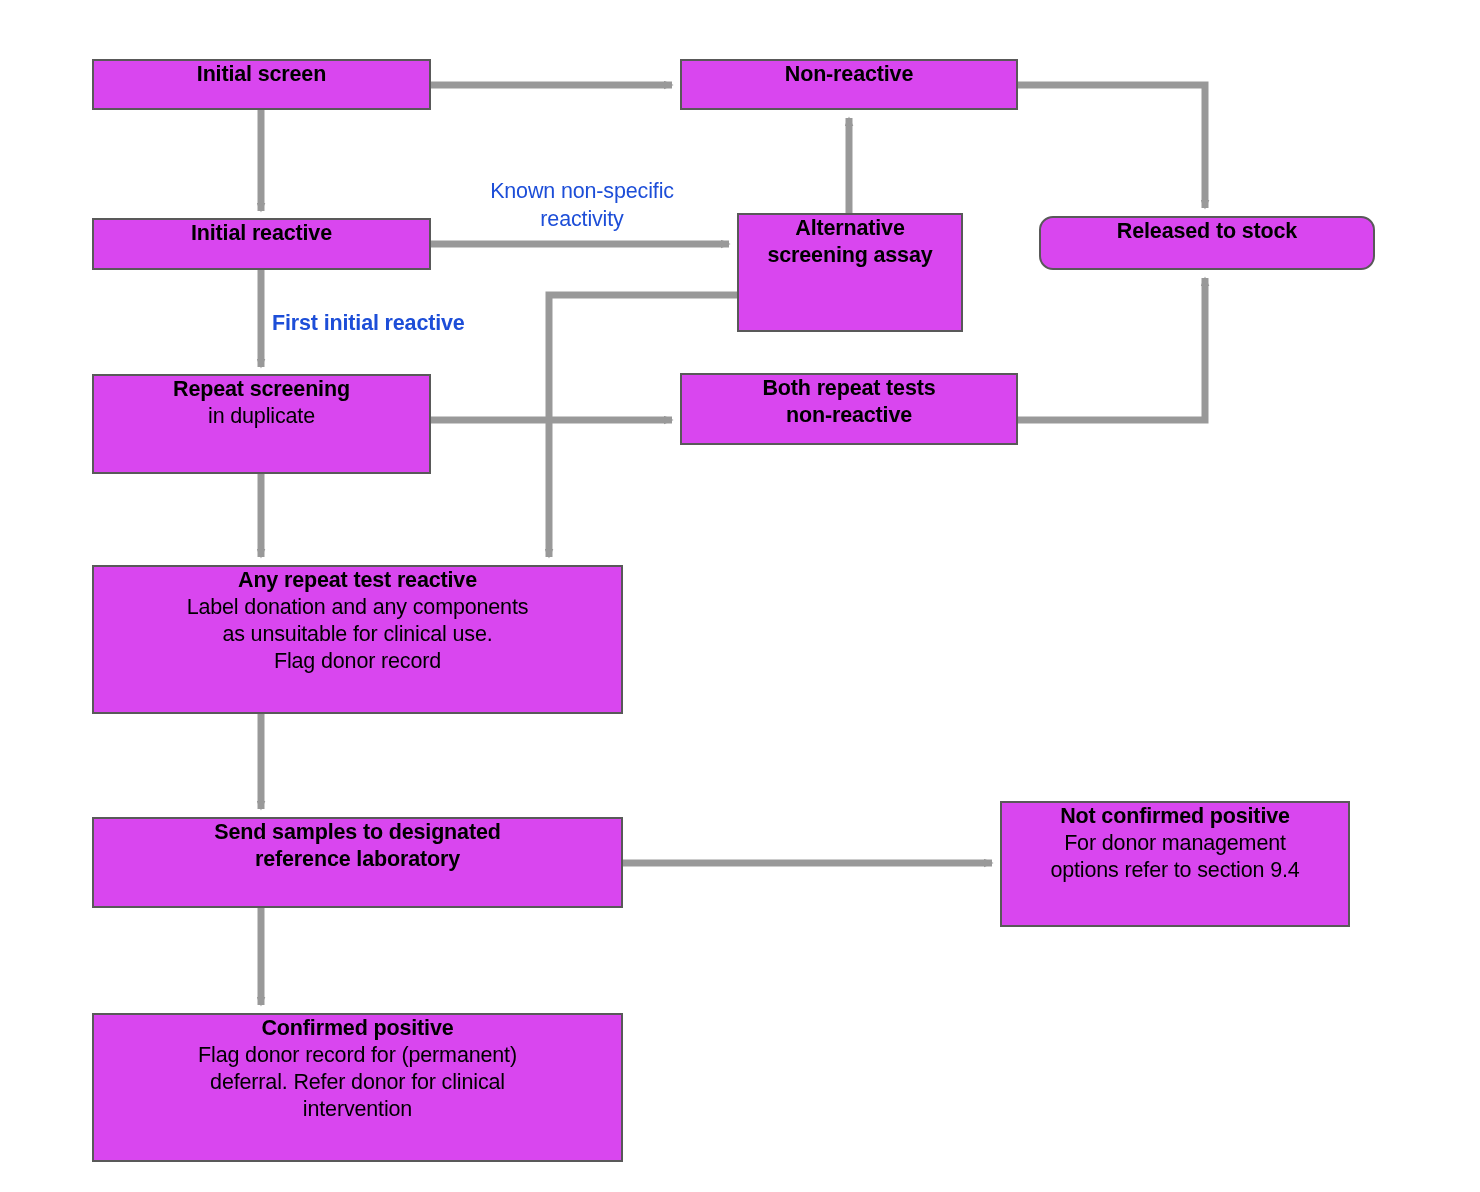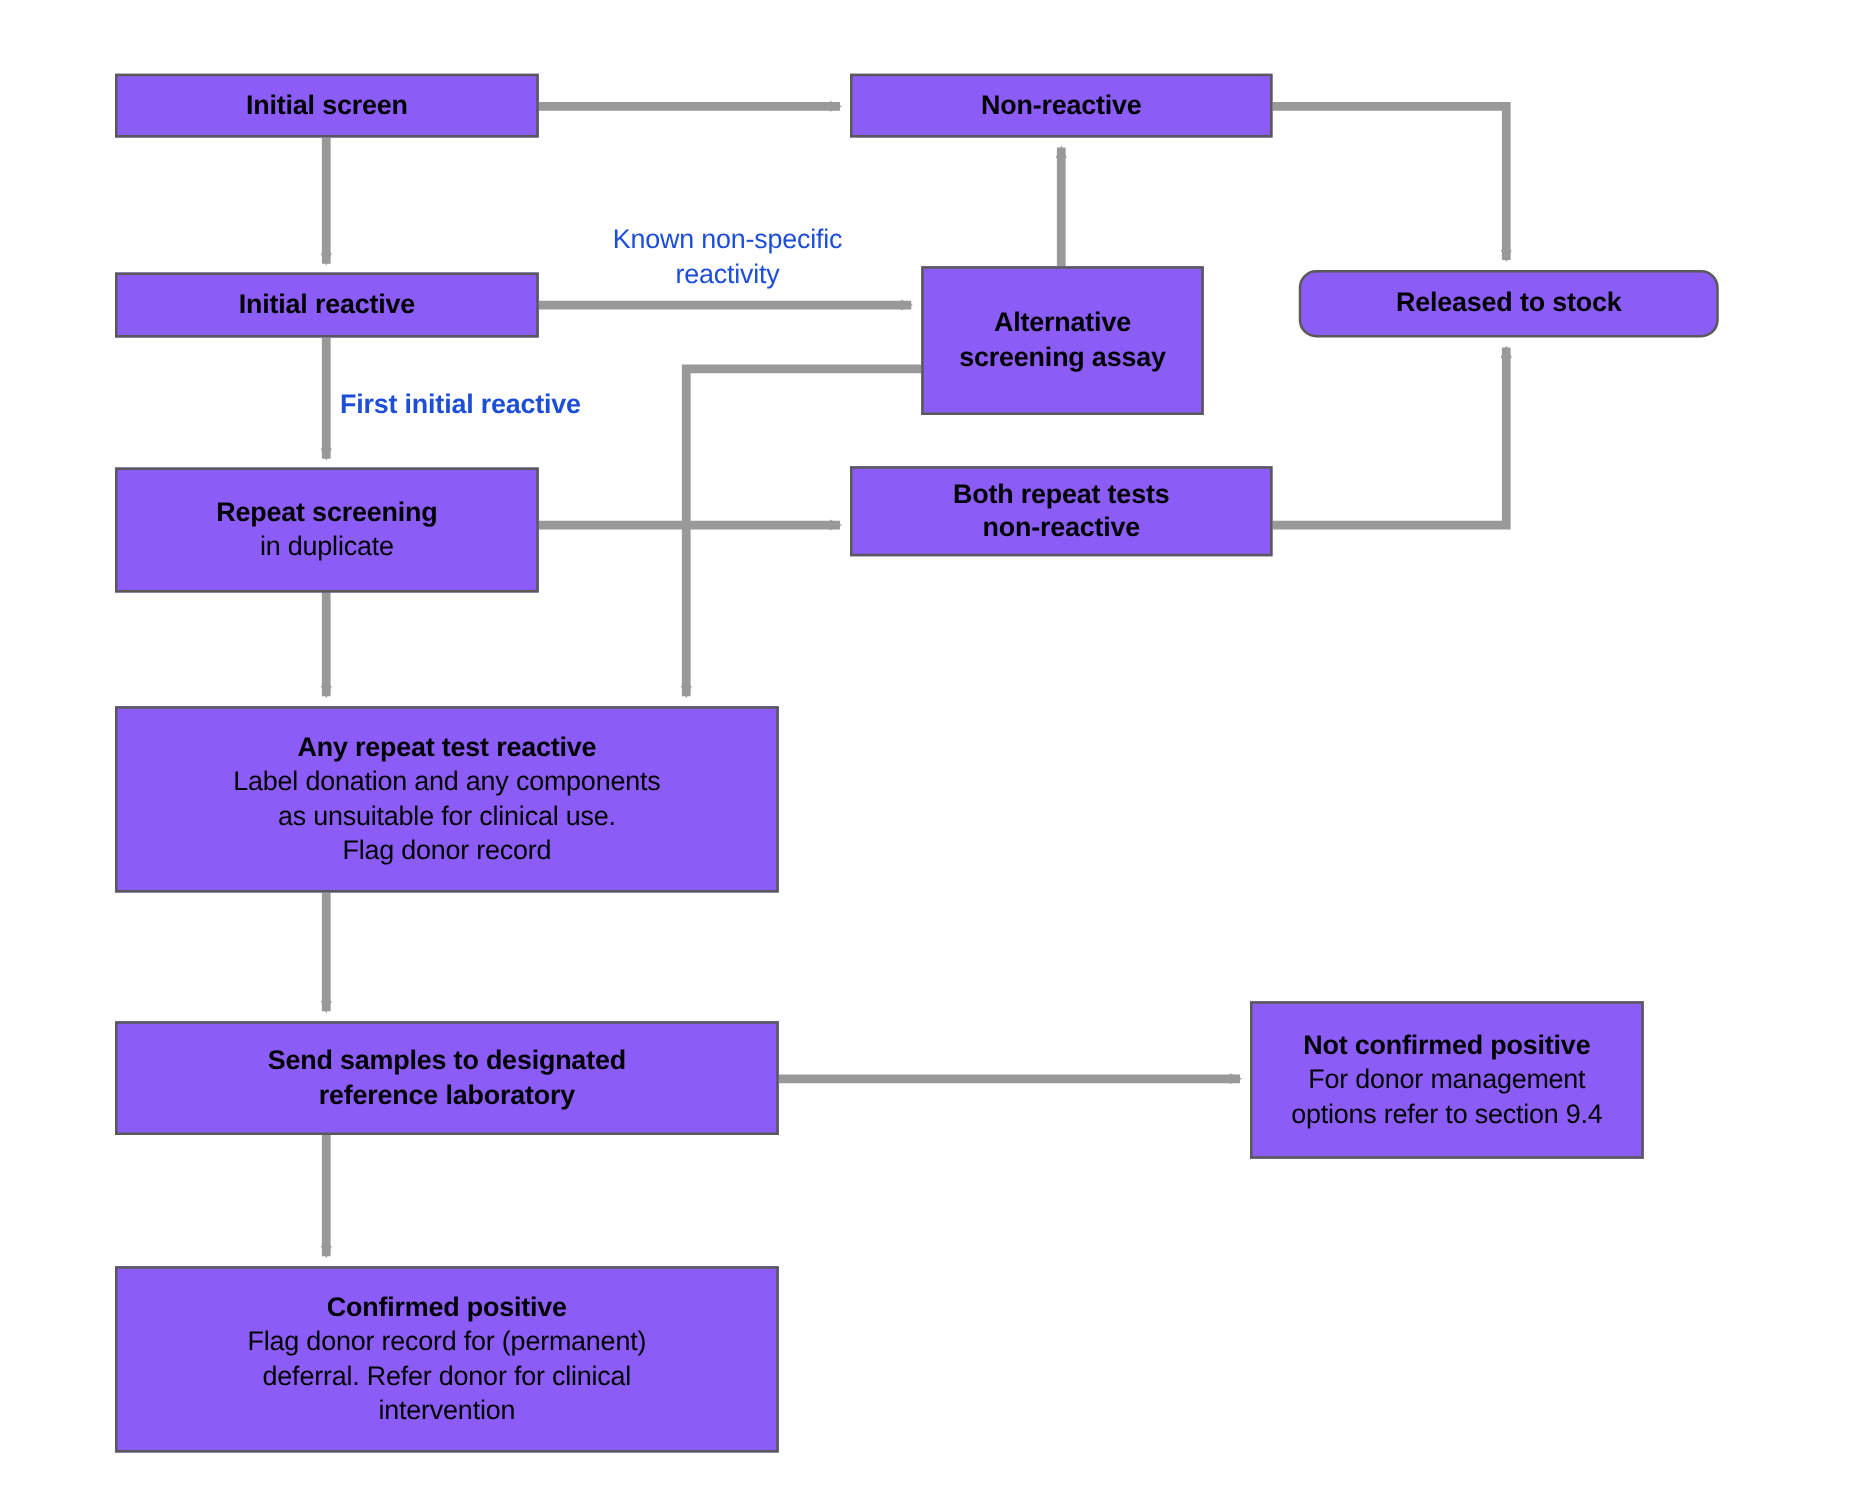--- a/index.html
+++ b/index.html
@@ -22,25 +22,25 @@
     left: 0;
     top: 0;
     width: 1480px;
     height: 1192px;
     pointer-events: none;
   }
   .node {
     position: absolute;
     box-sizing: border-box;
     border: 2px solid #595959;
-    background: #8b5cf6;
+    background: #d946ef;
     display: flex;
     flex-direction: column;
     align-items: center;
-    justify-content: center;
+    justify-content: flex-start;
     text-align: center;
     color: #000000;
     line-height: 1.26;
   }
   .node .ttl {
     font-weight: bold;
     font-size: 21.5px;
     letter-spacing: -0.15px;
     white-space: pre-line;
   }
@@ -137,21 +137,21 @@
     <div class="sub">Label donation and any components
 as unsuitable for clinical use.
 Flag donor record</div>
   </div>
 
   <div class="node" style="left:92px; top:817px; width:531px; height:91px;">
     <div class="ttl">Send samples to designated
 reference laboratory</div>
   </div>
 
-  <div class="node" style="left:1000px; top:801px; width:315px; height:126px;">
+  <div class="node" style="left:1000px; top:801px; width:350px; height:126px;">
     <div class="ttl">Not confirmed positive</div>
     <div class="sub">For donor management
 options refer to section 9.4</div>
   </div>
 
   <div class="node" style="left:92px; top:1013px; width:531px; height:149px;">
     <div class="ttl">Confirmed positive</div>
     <div class="sub">Flag donor record for (permanent)
 deferral. Refer donor for clinical
 intervention</div>

